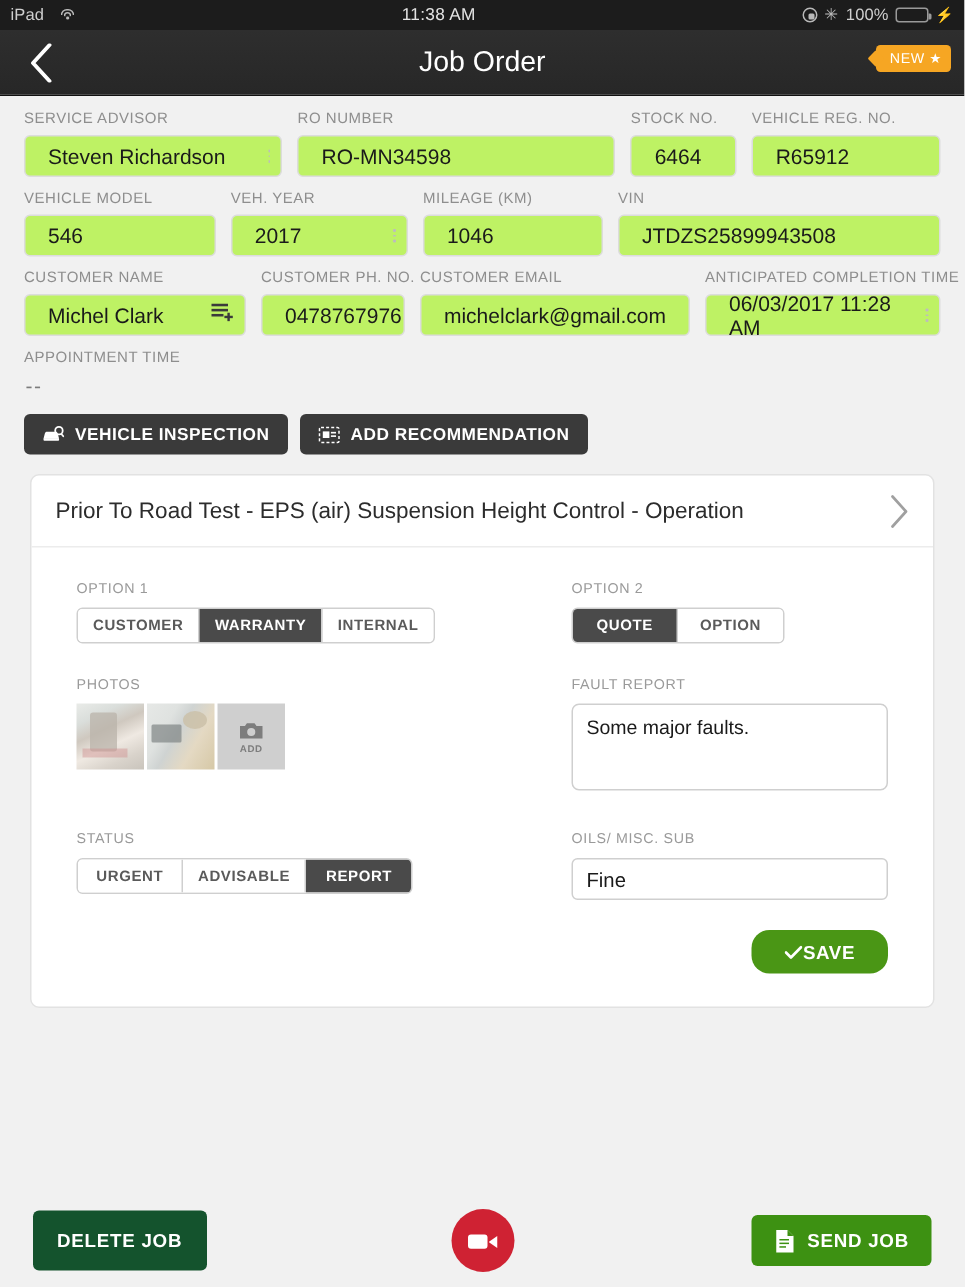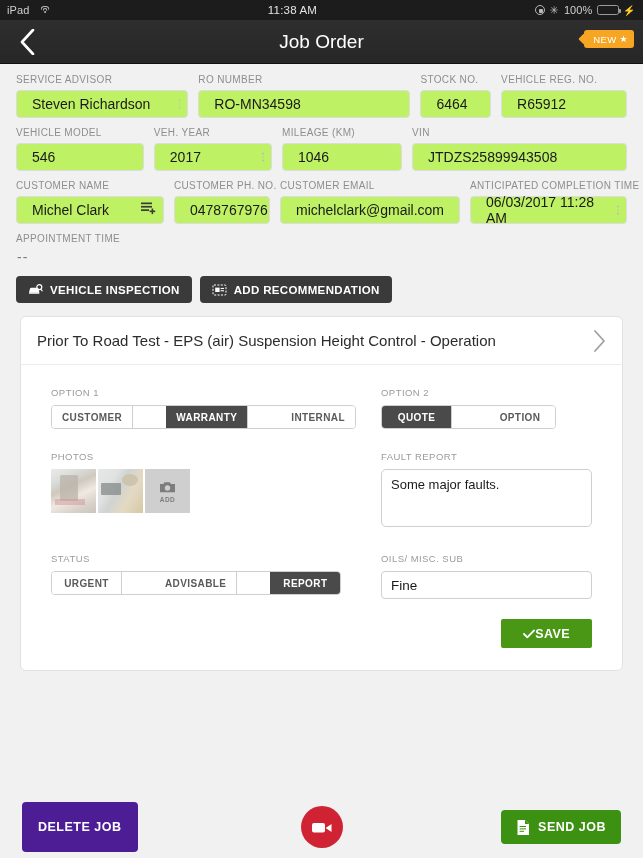--- a/index.html
+++ b/index.html
@@ -108,21 +108,20 @@
   .col-l { width: 330px; }
   .col-r { flex: 1; }
   .sub-label {
     font-size: 9.5px; color: #9a9a9a; letter-spacing: .45px;
     text-transform: uppercase; margin-bottom: 7px;
   }
 
   .seg {
     display: inline-flex; border: 1px solid #cfcfcf; border-radius: 4px; overflow: hidden;
     height: 24px;
-    gap: 33px;
   }
   .seg-item {
     display: flex; align-items: center; justify-content: center;
     font-size: 10px; font-weight: 700; letter-spacing: .4px; color: #5a5a5a;
     background: #fff; border-right: 1px solid #cfcfcf; cursor: pointer;
     padding: 0 10px; min-width: 70px;
   }
   .seg-item:last-child { border-right: none; }
   .seg-item.on { background: #4a4a4a; color: #fff; }
 
@@ -149,33 +148,33 @@
   }
   .text-inp {
     width: 100%; height: 28px; background: #fff; border: 1px solid #cfcfcf;
     border-radius: 4px; padding: 0 9px; font-size: 13.5px; color: #1a1a1a;
     font-family: "Liberation Sans", sans-serif;
   }
   .mt-block { margin-top: 22px; }
 
   .save-row { display: flex; justify-content: flex-end; margin-top: 20px; }
   .save-btn {
-    background: #4a9615; color: #fff; border-radius: 2px; height: 29px;
+    background: #4a9615; color: #fff; border-radius: 12px; height: 29px;
     display: flex; align-items: center; gap: 0; padding: 0 22px;
     font-size: 12.5px; font-weight: 700; letter-spacing: .4px; cursor: pointer;
   }
 
   
   .bottom {
     position: absolute; left: 0; right: 0; bottom: 0; height: 62px;
     display: flex; align-items: center; justify-content: space-between;
     padding: 0 22px; background: #f1f1f1;
   }
   .del-btn {
-    background: #4c1d95; color: #fff; height: 50px; border-radius: 4px;
+    background: #14532d; color: #fff; height: 40px; border-radius: 4px;
     display: flex; align-items: center; padding: 0 16px;
     font-size: 12.5px; font-weight: 700; letter-spacing: .5px; cursor: pointer;
   }
   .send-btn {
     background: #3d9112; color: #fff; height: 34px; border-radius: 4px;
     display: flex; align-items: center; gap: 7px; padding: 0 15px;
     font-size: 12.5px; font-weight: 700; letter-spacing: .5px; cursor: pointer;
   }
   .cam-fab {
     position: absolute; left: 50%; transform: translateX(-50%);

